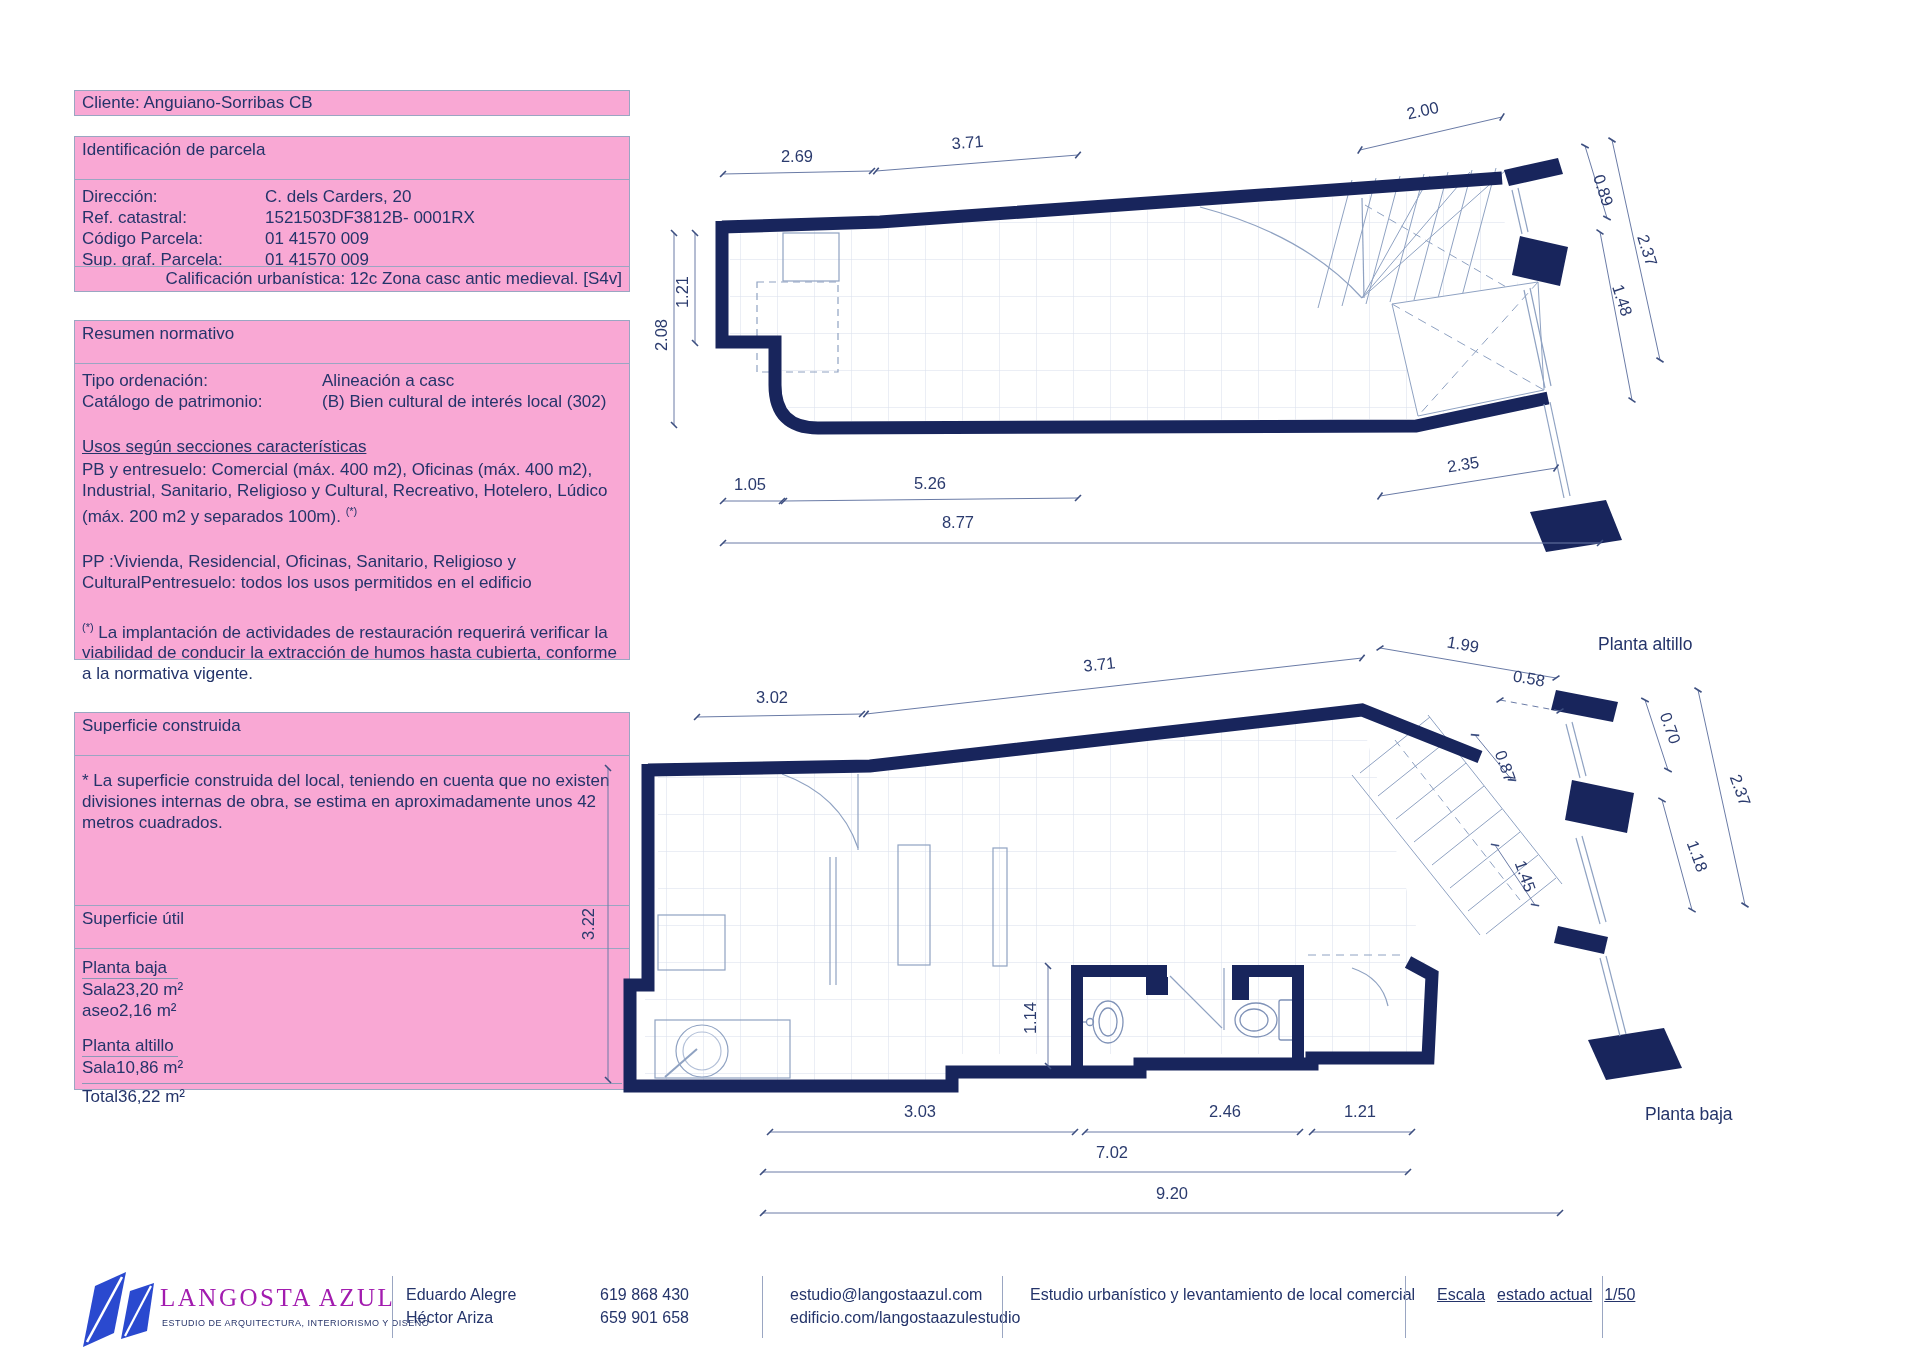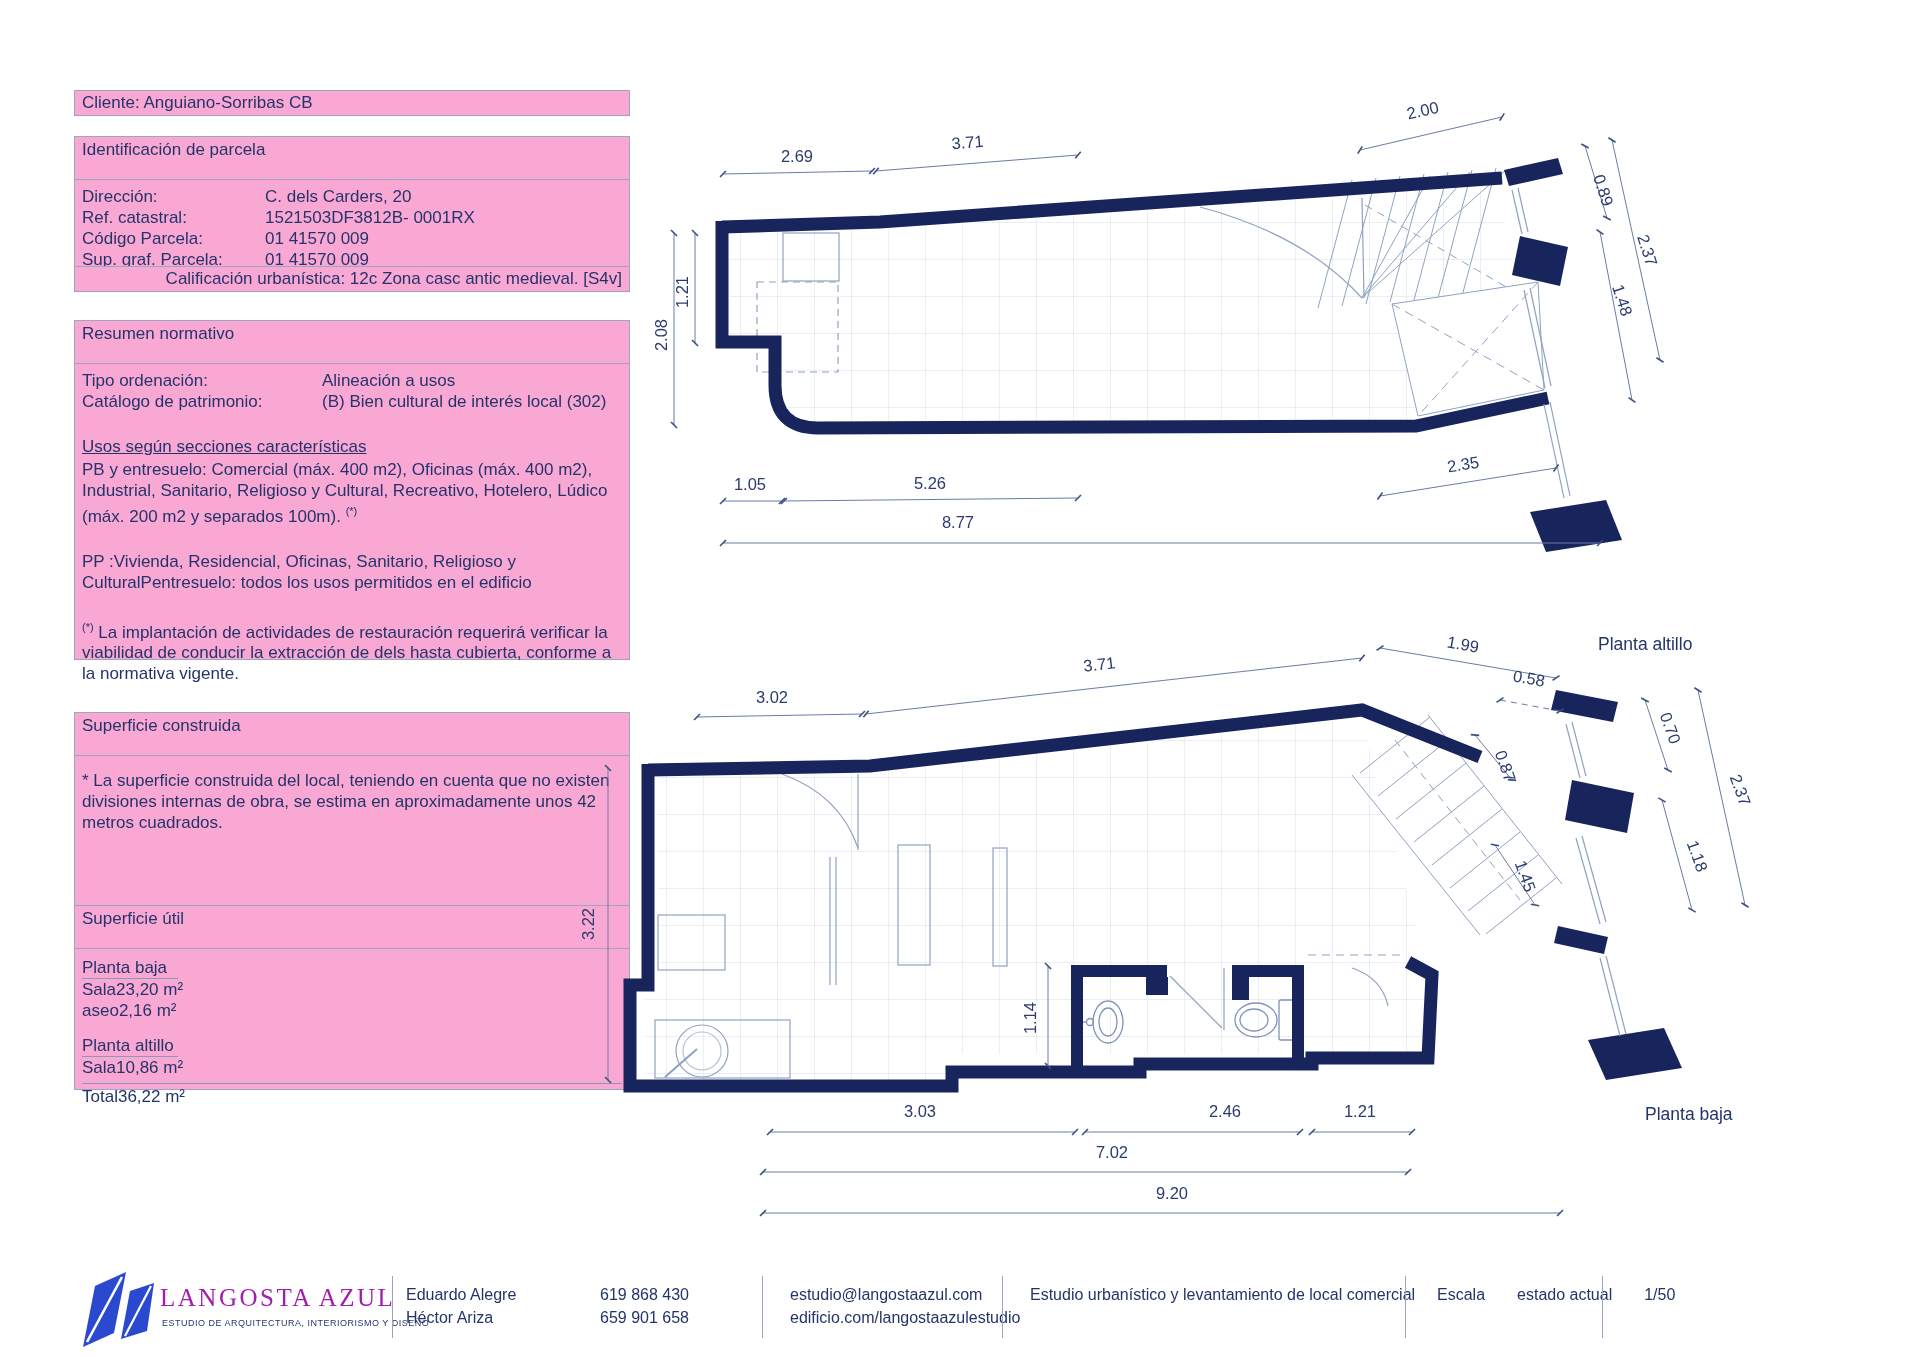--- a/index.html
+++ b/index.html
@@ -17,21 +17,21 @@
   .para{margin-top:24px;}
   sup{font-size:11px;}
   .grp-name{display:inline-block;border-bottom:1px solid #8b98b6;min-width:96px;margin-top:14px;}
   .total-row{border-top:1px solid #8b98b6;margin-top:5px;padding-top:2px;position:relative;}
   .rowrel{position:relative;}
   
   .f-div{position:absolute;top:1276px;height:62px;width:1px;background:#9aa6c2;}
   .f-col{position:absolute;top:1283px;font-size:16px;line-height:23px;}
   .brand{position:absolute;left:160px;top:1284px;font-family:"Liberation Serif",serif;font-weight:normal;font-size:25px;letter-spacing:2.5px;color:#a21caf;}
   .tagline{position:absolute;left:162px;top:1318px;font-size:9px;letter-spacing:0.5px;color:#27356a;}
-  .escala{display:flex;gap:32px;}
+  .escala{display:flex;gap:12px;text-decoration:underline;}
   svg text{font-family:"Liberation Sans",sans-serif;}
 </style>
 </head>
 <body>
 
 <div class="box" style="top:90px;">
   <div style="padding:1px 7px 2px 7px;">Cliente: Anguiano-Sorribas CB</div>
 </div>
 
 <div class="box" style="top:136px;">
@@ -58,30 +58,30 @@
 
 <div class="box" style="top:266px;text-align:right;">
   <div style="padding:1px 7px 2px 7px;">Calificación urbanística: 12c Zona casc antic medieval.  [S4v]</div>
 </div>
 
 <div class="box" style="top:320px;height:338px;">
   <div class="box-h">Resumen normativo</div>
   <div class="box-b">
     <div class="kv kv2">
         <span class="lab">Tipo ordenación:</span>
-        <span>Alineación a usos</span>
+        <span>Alineación a casc</span>
       </div>
     <div class="kv kv2">
         <span class="lab">Catálogo de patrimonio:</span>
         <span>(B) Bien cultural de interés local (302)</span>
       </div>
     <div class="para ul-title">Usos según secciones características</div>
     <div style="margin-top:2px;"><span>PB y entresuelo: Comercial (máx. 400 m2), Oficinas (máx. 400 m2), Industrial, Sanitario, Religioso y Cultural, Recreativo, Hotelero, Lúdico (máx. 200 m2 y separados 100m). </span><sup>(*)</sup></div>
     <div class="para">PP :Vivienda, Residencial, Oficinas, Sanitario, Religioso y CulturalPentresuelo: todos los usos permitidos en el edificio</div>
-    <div class="para"><sup>(*)</sup><span> La implantación de actividades de restauración requerirá verificar la viabilidad de conducir la extracción de dels hasta cubierta, conforme a la normativa vigente.</span></div>
+    <div class="para"><sup>(*)</sup><span> La implantación de actividades de restauración requerirá verificar la viabilidad de conducir la extracción de humos hasta cubierta, conforme a la normativa vigente.</span></div>
   </div>
 </div>
 
 <div class="box" style="top:712px;height:192px;">
   <div class="box-h">Superficie construida</div>
   <div class="box-b" style="padding-top:14px;">*  La superficie construida del local, teniendo en cuenta que no existen divisiones internas de obra, se estima en aproximadamente unos 42 metros cuadrados.</div>
 </div>
 
 <div class="box" style="top:905px;height:183px;">
   <div class="box-h">Superficie útil</div>

